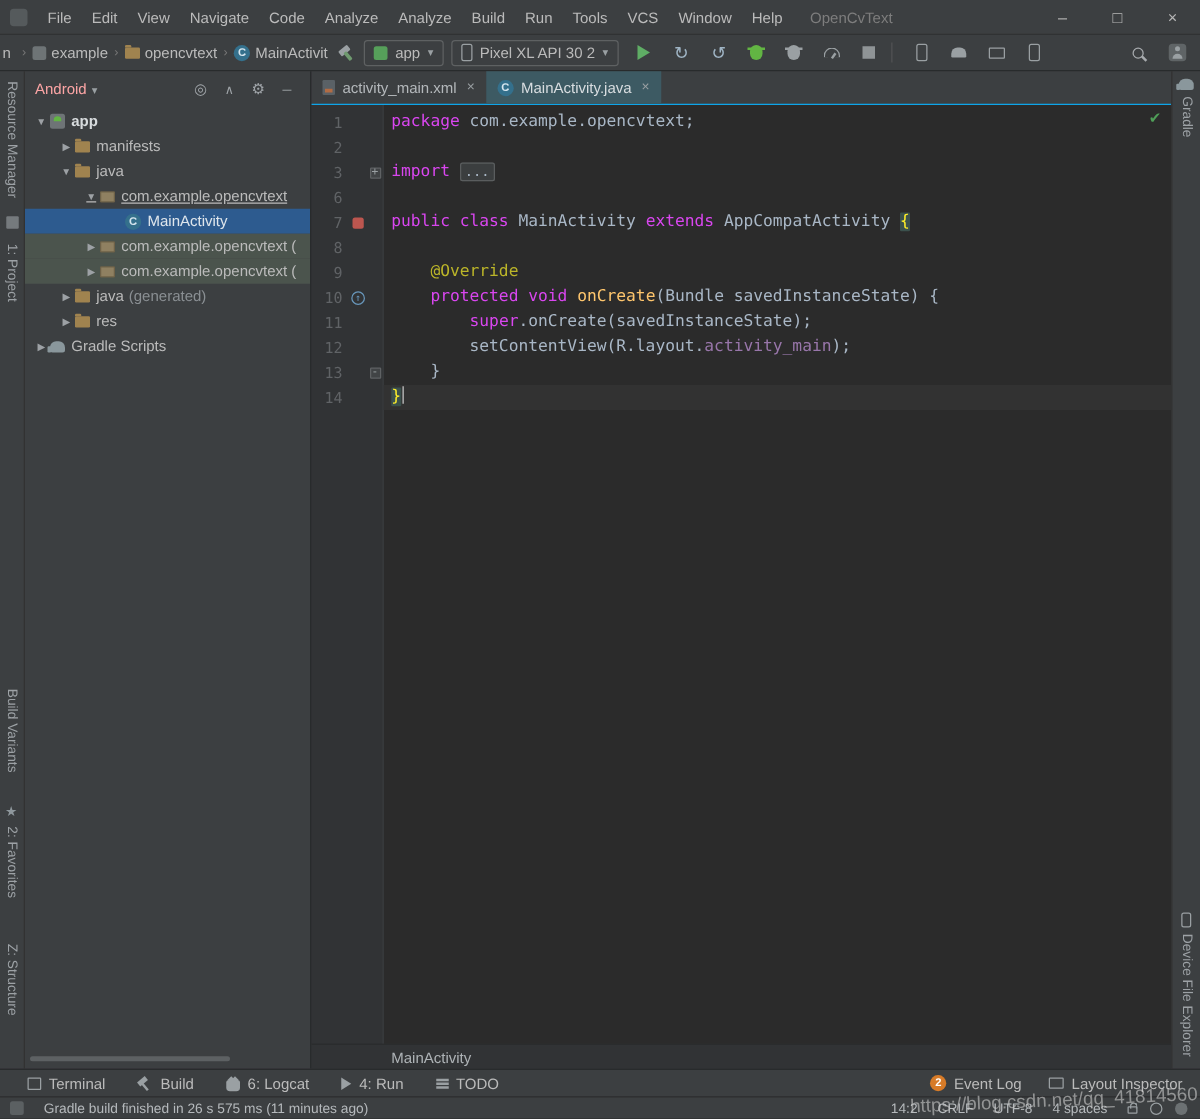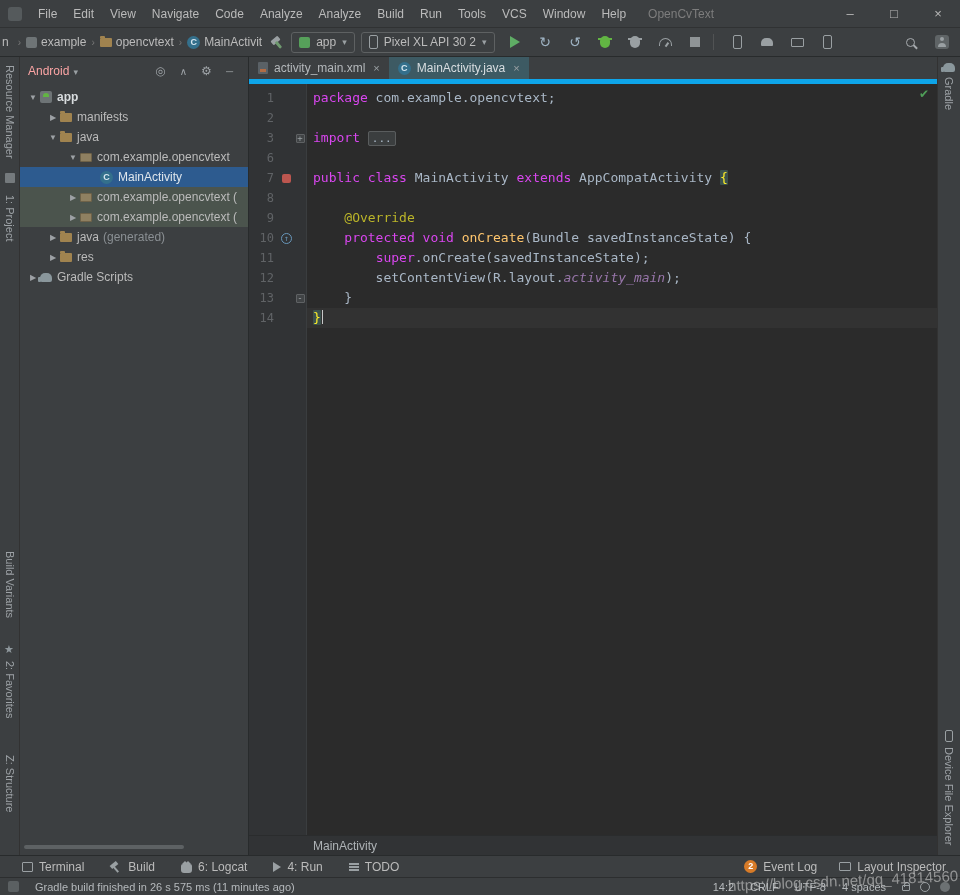--- a/index.html
+++ b/index.html
@@ -98,21 +98,21 @@
   .ic-package{width:12px;height:9px;background:#8f8061;border:1px solid #6f6248;border-radius:1px}
   .ic-class{width:13px;height:13px;border-radius:50%;background:#34708c;color:#d6e6ef;font-size:9px;font-weight:bold;text-align:center;line-height:13px}
   .ic-class::before{content:"C"}
   .ic-module{width:11px;height:11px;background:#6e7476;border-radius:2px}
   .ic-xmlfile{width:10px;height:12px;background:#5a6166;border-radius:1px;position:relative}
   .ic-xmlfile::after{content:"";position:absolute;bottom:2px;left:2px;width:6px;height:3px;background:#b26c44}
   .hscroll{position:absolute;bottom:6px;left:4px;width:160px;height:4px;border-radius:2px;background:#5d6163}
 
   
   .editor-col{flex:1;display:flex;flex-direction:column;min-width:0;background:#2b2b2b}
-  .tab-bar{height:27px;background:#3c3f41;display:flex;border-bottom:5px solid #0ea5e9;flex:none}
+  .tab-bar{height:27px;background:#3c3f41;display:flex;border-bottom:1px solid #0ea5e9;flex:none}
   .tab{display:flex;align-items:center;gap:6px;padding:0 9px;color:#b4b8bb}
   .tab.active{background:#3d5a63;color:#d8dde0}
   .tab-close{color:#9aa0a3;font-size:11px;margin-left:2px}
   .editor-body{flex:1;display:flex;position:relative;font-family:"DejaVu Sans Mono",monospace;font-size:13px;overflow:hidden}
   .gutter{width:58px;flex:none;background:#313335;border-right:1px solid #3a3d3f;padding-top:4px}
   .gut-row{height:20px;display:flex;align-items:center}
   .gut-num{flex:1;text-align:right;color:#606366;font-size:12px;padding-right:5px}
   .gut-icon{width:15px;display:flex;align-items:center;justify-content:center;flex:none}
   .gut-fold{width:12px;display:flex;align-items:center;justify-content:center;flex:none}
   .gi-class{width:9px;height:9px;background:#bc564f;border-radius:2px}
@@ -121,21 +121,21 @@
   .gf-plus,.gf-minus{width:9px;height:9px;border:1px solid #5f6264;background:#414446;color:#9aa0a3;font-size:9px;line-height:7px;text-align:center;border-radius:1px}
   .gf-plus::before{content:"+"}
   .gf-minus::before{content:"-"}
   .code{flex:1;padding-top:4px;min-width:0}
   .code-row{height:20px;line-height:20px;white-space:pre;padding-left:6px}
   .cur{background:#323232}
   .tk-kw{color:#d946ef}
   .tk-d{color:#a9b7c6}
   .tk-meth{color:#ffc66d}
   .tk-ann{color:#bbb529}
-  .tk-field{color:#9876aa;font-style:italic}
+  .tk-field{color:#9876aa;}
   .tk-fold{background:#3b3e3f;border:1px solid #5a5d5e;color:#a9b7c6;border-radius:2px;padding:0 3px;font-size:11px}
   .tk-brace{background:#3b514d;color:#ffef28;border-radius:1px}
   .caret{display:inline-block;width:1px;height:14px;background:#c8c8c8;vertical-align:-2px;margin-left:1px}
   .editor-check{position:absolute;top:3px;right:8px;color:#4f9e58;font-size:12px;font-family:"DejaVu Sans",sans-serif}
   .editor-crumb{height:20px;flex:none;display:flex;align-items:center;padding-left:64px;color:#aeb3b6;background:#313335;border-top:1px solid #2a2c2d}
 
   
   .bottombar{height:22px;background:#3c3f41;border-top:1px solid #282b2c;display:flex;align-items:center;padding:0 14px 0 22px;position:relative;z-index:1}
   .bb-group{display:flex;align-items:center;gap:26px}
   .bb-right{margin-left:auto;display:flex;gap:22px}
@@ -302,21 +302,21 @@
         <div class="tree-row" style="padding-left: 26px;">
           <span class="chev chev-right"></span>
           <span class="ic ic-folder"></span>
           <span class="tree-label">manifests</span>
         </div>
         <div class="tree-row" style="padding-left: 26px;">
           <span class="chev chev-down"></span>
           <span class="ic ic-folder"></span>
           <span class="tree-label">java</span>
         </div>
-        <div class="tree-row" style="padding-left: 46px;">
+        <div class="tree-row" style="padding-left: 46px; text-decoration: underline;">
           <span class="chev chev-down"></span>
           <span class="ic ic-package"></span>
           <span class="tree-label">com.example.opencvtext</span>
         </div>
         <div class="tree-row sel-active" style="padding-left: 66px;">
           <span class="chev "></span>
           <span class="ic ic-class"></span>
           <span class="tree-label">MainActivity</span>
         </div>
         <div class="tree-row sel-inactive" style="padding-left: 46px;">

